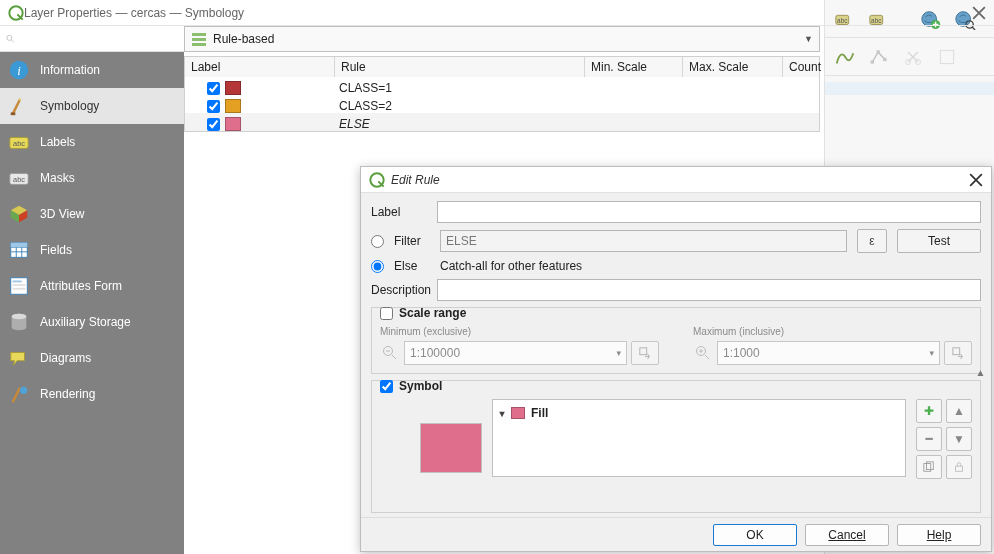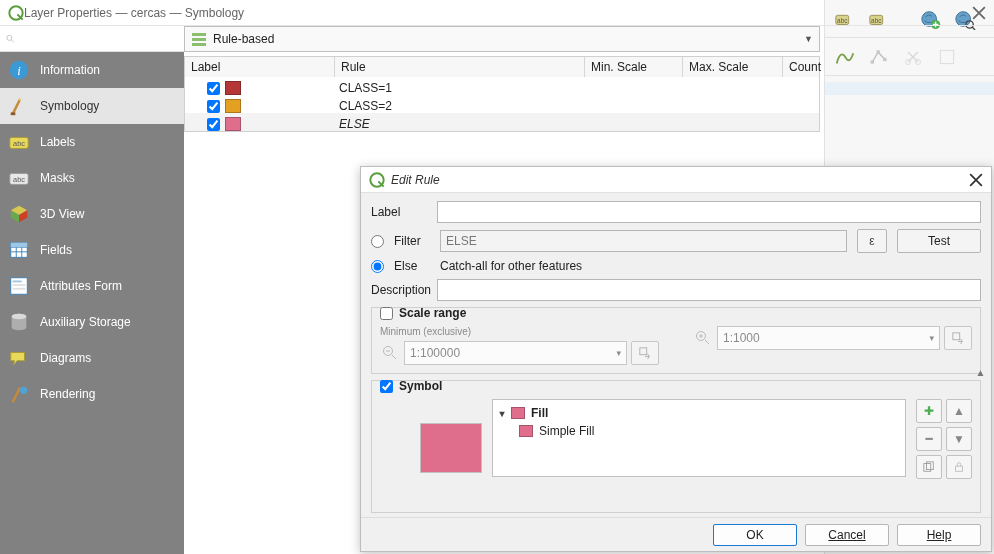--- a/index.html
+++ b/index.html
@@ -379,20 +379,21 @@
                 </div>
               <span class="sqbtn">
                   <svg viewBox="0 0 14 14" width="12" height="12">
                     <rect x="1" y="1" width="8" height="8" fill="none" stroke="#aaa"></rect>
                     <path d="M7 11 L12 11 L10 8 M12 11 L10 14" stroke="#aaa" fill="none"></path>
                   </svg>
                 </span>
             </div>
           </div>
           <div class="scale-col">
+            <div class="lbl2">Maximum (inclusive)</div>
             <div class="inp-row">
               <span class="mag2">
                   <svg viewBox="0 0 16 16" width="16" height="16">
                     <circle cx="6" cy="6" r="4.5" fill="none" stroke="#bbb"></circle>
                     <line x1="10" y1="10" x2="14" y2="14" stroke="#bbb"></line>
                     <line x1="4" y1="6" x2="8" y2="6" stroke="#bbb"></line>
                     <line x1="6" y1="4" x2="6" y2="8" stroke="#bbb"></line>
                   </svg>
                 </span>
               <div class="scale-dd">
@@ -416,24 +417,20 @@
           <span class="bold">Symbol</span>
         </div>
         <div class="symtree">
           <div class="preview" style="background: rgb(222, 110, 139);"></div>
           <div class="tree-box" id="symtree">
               <div class="tree-row selected">
                 <span class="tw">▾</span>
                 <span class="sw" style="background:#de6e8b"></span>
       <span class="name">Fill</span>
               </div>
-              <div class="tree-row child">
-                <span class="sw" style="background:#de6e8b"></span>
-      <span class="name">Simple Fill</span>
-              </div>
             </div>
           <div class="btn-stack">
             <div style="display:flex; gap:4px;">
               <span class="sbtn" style="color:#4caf50;">✚</span>
               <span class="sbtn">▲</span>
             </div>
             <div style="display:flex; gap:4px;">
               <span class="sbtn">━</span>
               <span class="sbtn">▼</span>
             </div>

